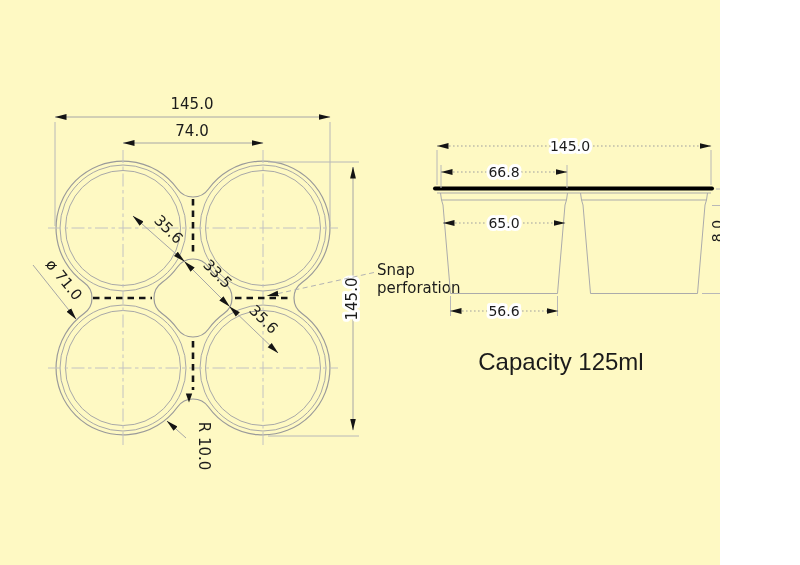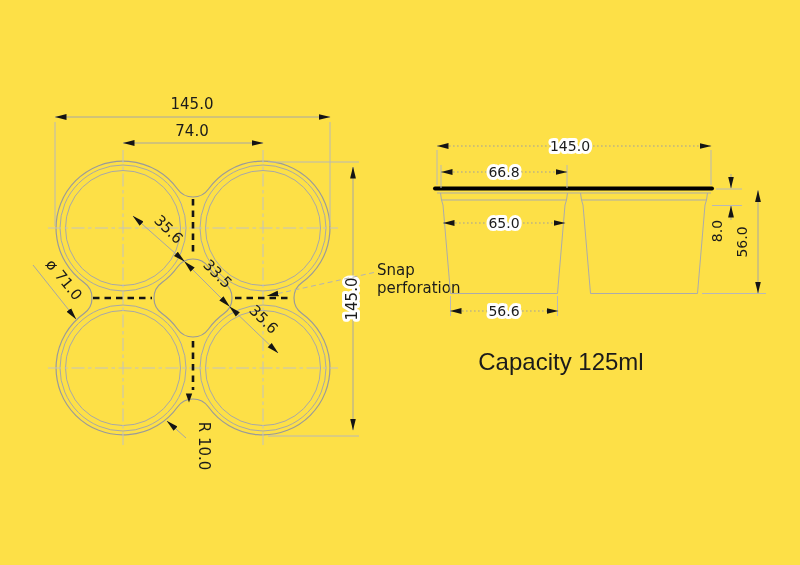--- a/index.html
+++ b/index.html
@@ -1,16 +1,16 @@
 <!DOCTYPE html>
 <html><head>
 <meta charset="utf-8">
 <style>
   html,body{margin:0;padding:0;background:#ffffff;}
-  .stage{width:800px;height:565px;background:#fde047;position:relative;overflow:hidden;}
+  .stage{width:720px;height:565px;background:#fef9c3;position:relative;overflow:hidden;}
   svg{display:block;}
   text{font-family:"DejaVu Sans","Liberation Sans",sans-serif;fill:#1b1b1b;}
   .dim{font-size:15px;}
   .dimS{font-size:14px;}
   .snap{font-size:15px;}
   .cap{font-size:24px;font-family:"Liberation Sans","DejaVu Sans",sans-serif;}
   .halo{paint-order:stroke;stroke:#ffffff;stroke-width:6px;stroke-linejoin:round;}
   .ln{stroke:#a6a6a6;stroke-width:1;fill:none;}
   .dot{stroke:#9f9f9f;stroke-width:1;fill:none;stroke-dasharray:1.6 2.4;}
   .ext{stroke:#b8b8b8;stroke-width:1;fill:none;}

